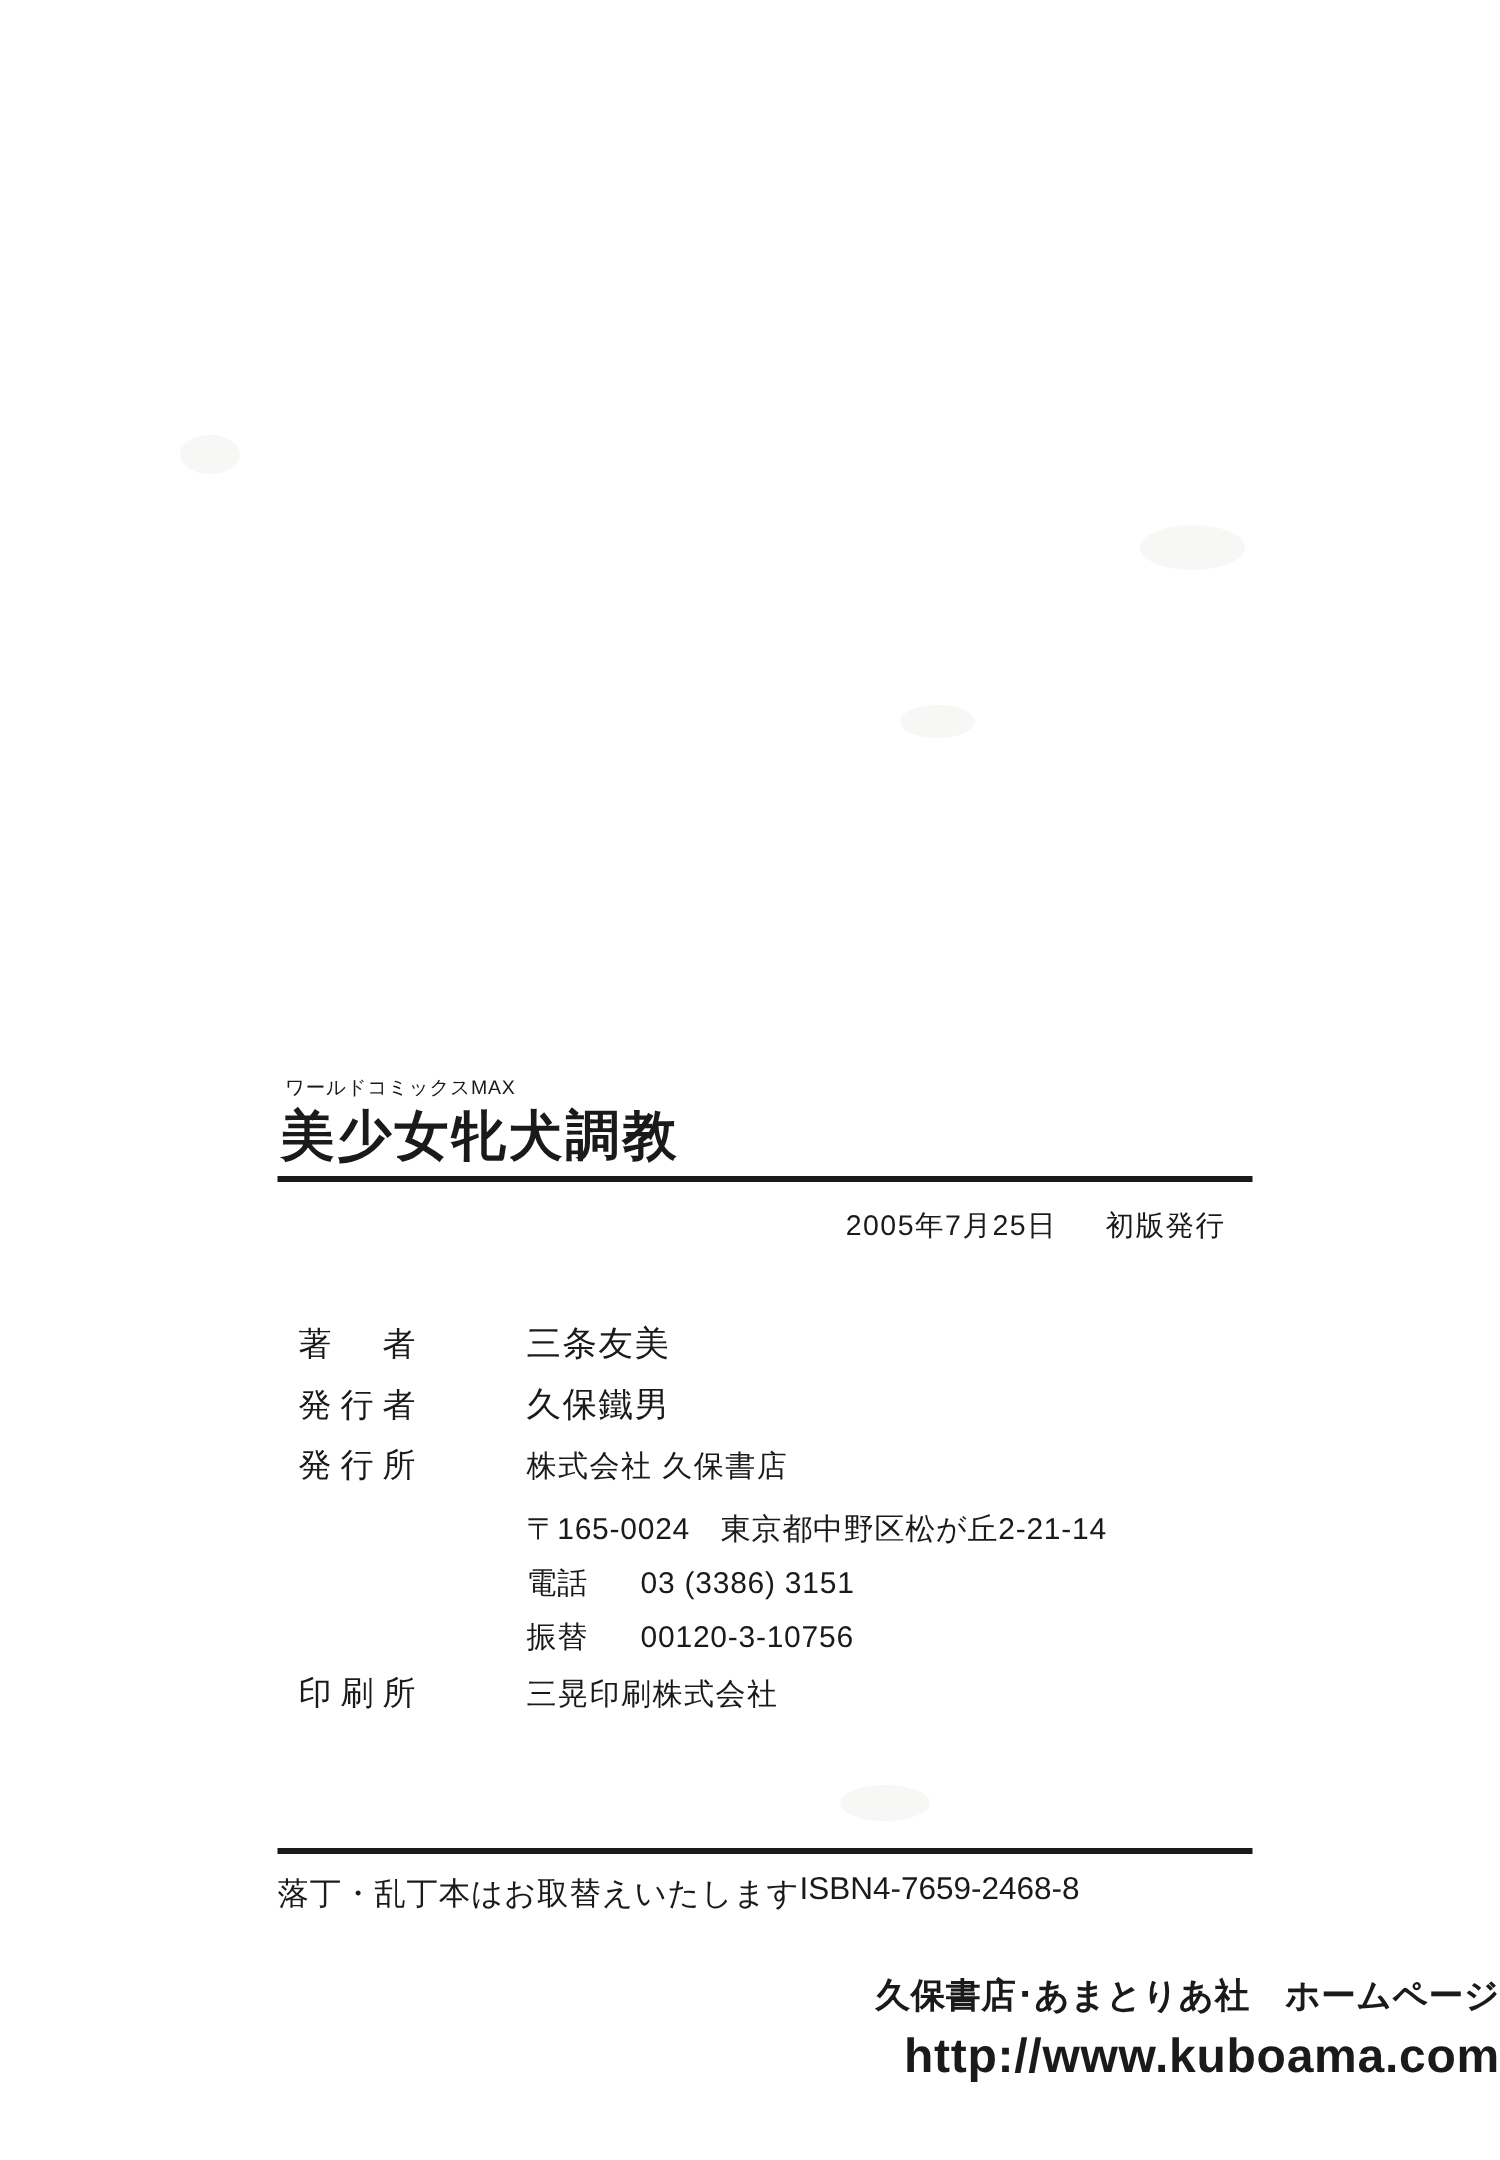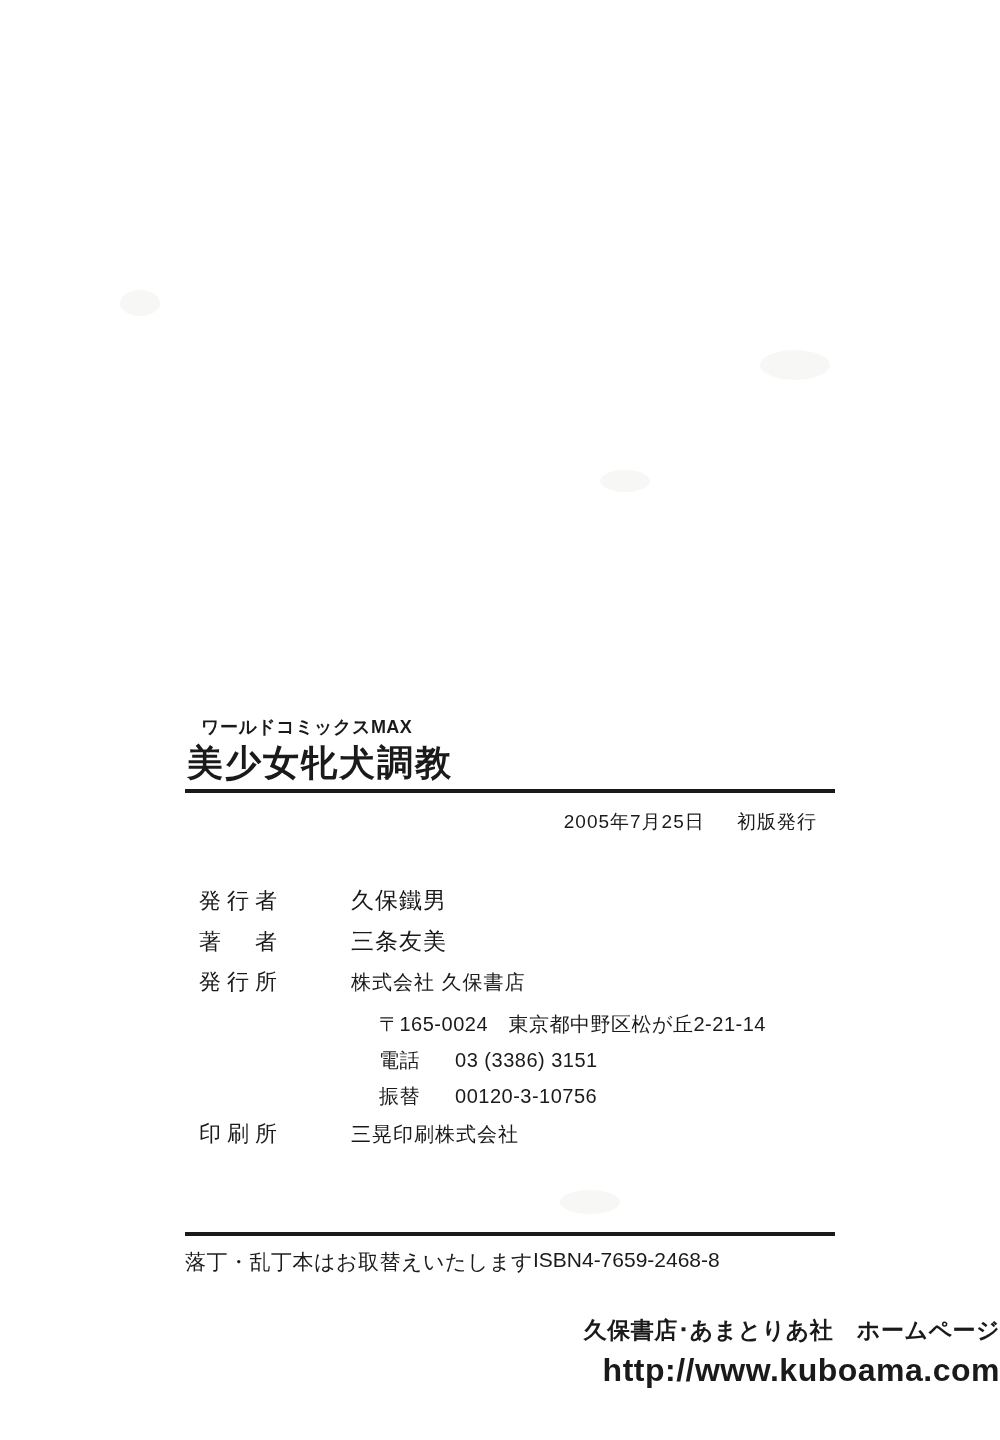--- a/index.html
+++ b/index.html
@@ -23,25 +23,25 @@
 
   
   .colophon {
     position: absolute;
     left: 185px;
     top: 718px;
     width: 650px;
   }
 
   .series-label {
-    font-size: 18px;
-    font-weight: bold;
+    font-size: 13px;
+    font-weight: normal;
     letter-spacing: 0.5px;
     line-height: 1.1;
-    margin-left: 16px;
+    margin-left: 5px;
   }
 
   .book-title {
     font-size: 36px;
     font-weight: bold;
     letter-spacing: 2px;
     line-height: 1.15;
     margin-top: 4px;
     margin-left: 2px;
   }
@@ -88,21 +88,20 @@
   }
 
   .address-block {
     margin-left: 152px;
     margin-top: 14px;
   }
   .address-line {
     font-size: 20px;
     letter-spacing: 0.5px;
     margin-bottom: 9px;
-    margin-left: 28px;
   }
   .address-line .lbl {
     display: inline-block;
     min-width: 58px;
   }
   .address-line .val {
     margin-left: 12px;
   }
 
   .printer-row {
@@ -177,27 +176,27 @@
     <div class="rule-thick"></div>
 
     <div class="pubdate-row">
       <span>2005年7月25日</span>
       <span class="edition">初版発行</span>
     </div>
 
     <div class="credits">
 
       <div class="credit-row">
+        <span class="credit-label">著　者</span>
+        <span class="credit-value">三条友美</span>
+      </div>
+
+      <div class="credit-row">
         <span class="credit-label">発行者</span>
         <span class="credit-value">久保鐵男</span>
-      </div>
-
-      <div class="credit-row">
-        <span class="credit-label">著　者</span>
-        <span class="credit-value">三条友美</span>
       </div>
 
       <div class="credit-row">
         <span class="credit-label">発行所</span>
         <span class="credit-value small">株式会社 久保書店</span>
       </div>
 
       <div class="address-block">
         <div class="address-line">
           <span class="val" style="margin-left:0">〒165-0024　東京都中野区松が丘2-21-14</span>

